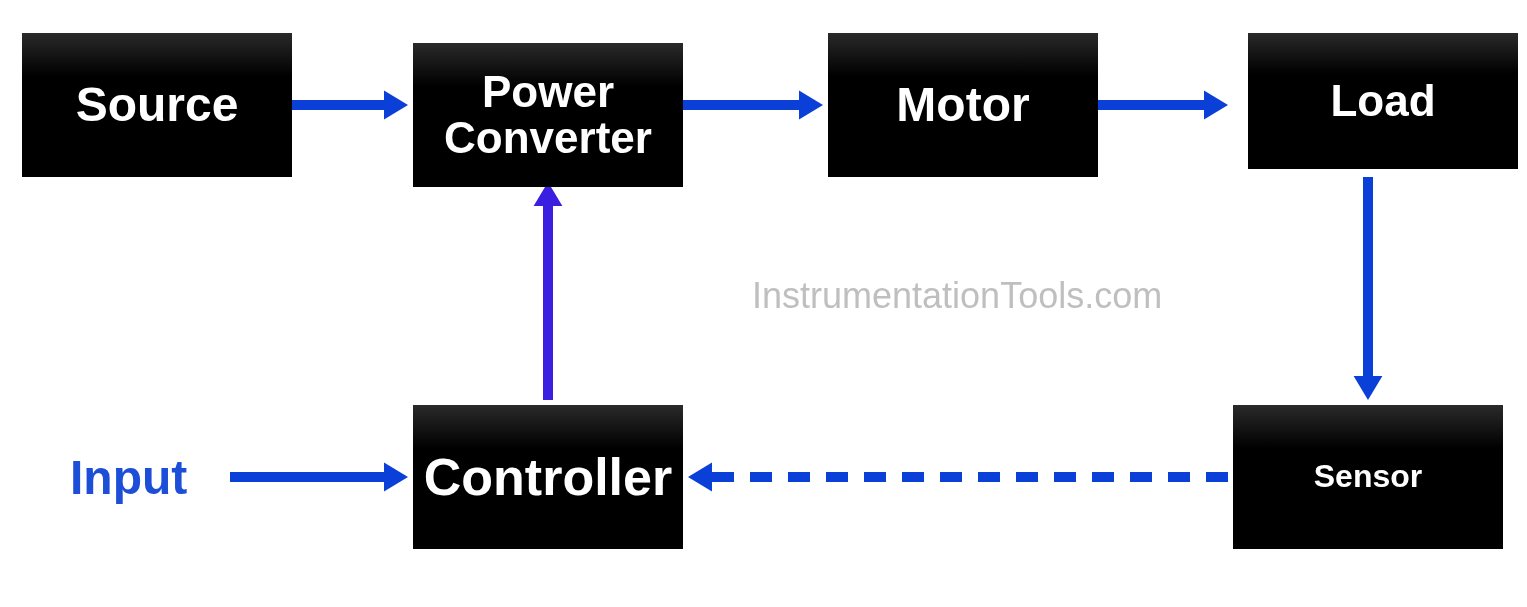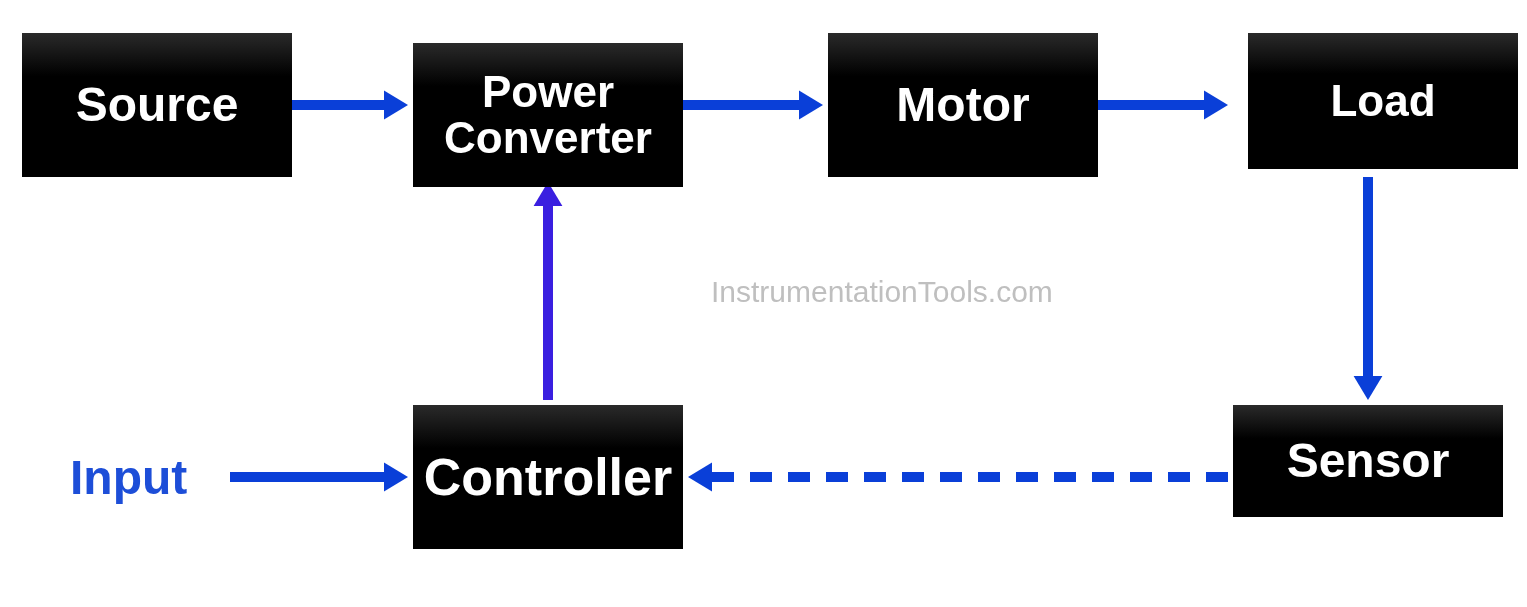--- a/index.html
+++ b/index.html
@@ -77,18 +77,18 @@
 </div>
 <div id="block-motor" class="block" style="left: 828px; top: 33px; width: 270px; height: 144px; font-size: 48px;">
   <span>Motor</span>
 </div>
 <div id="block-load" class="block" style="left: 1233px; top: 33px; width: 270px; height: 136px; font-size: 44px; margin-left: 15px;">
   <span>Load</span>
 </div>
 <div id="block-controller" class="block" style="left: 413px; top: 405px; width: 270px; height: 144px; font-size: 52px;">
   <span>Controller</span>
 </div>
-<div id="block-sensor" class="block" style="left: 1233px; top: 405px; width: 270px; height: 112px; font-size: 48px;">
+<div id="block-sensor" class="block" style="left: 1233px; top: 405px; width: 270px; height: 144px; font-size: 32px;">
   <span>Sensor</span>
 </div>
 
-<div class="watermark" style="left: 711px; top: 275px; font-size: 30px;">InstrumentationTools.com</div>
+<div class="watermark" style="left: 752px; top: 275px; font-size: 36px;">InstrumentationTools.com</div>
 <div class="input-label" style="left: 70px; top: 450px; font-size: 48px;">Input</div>
 
 </body></html>

